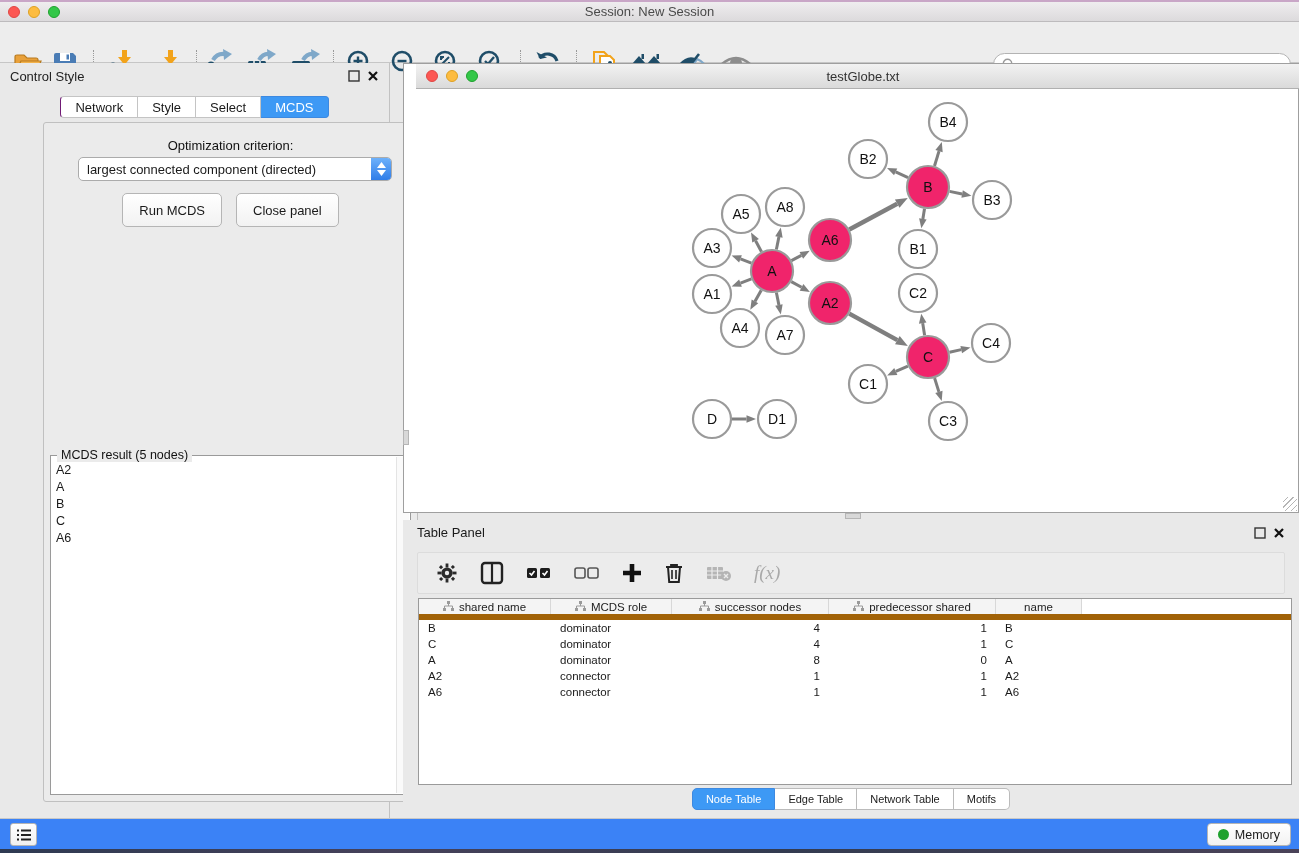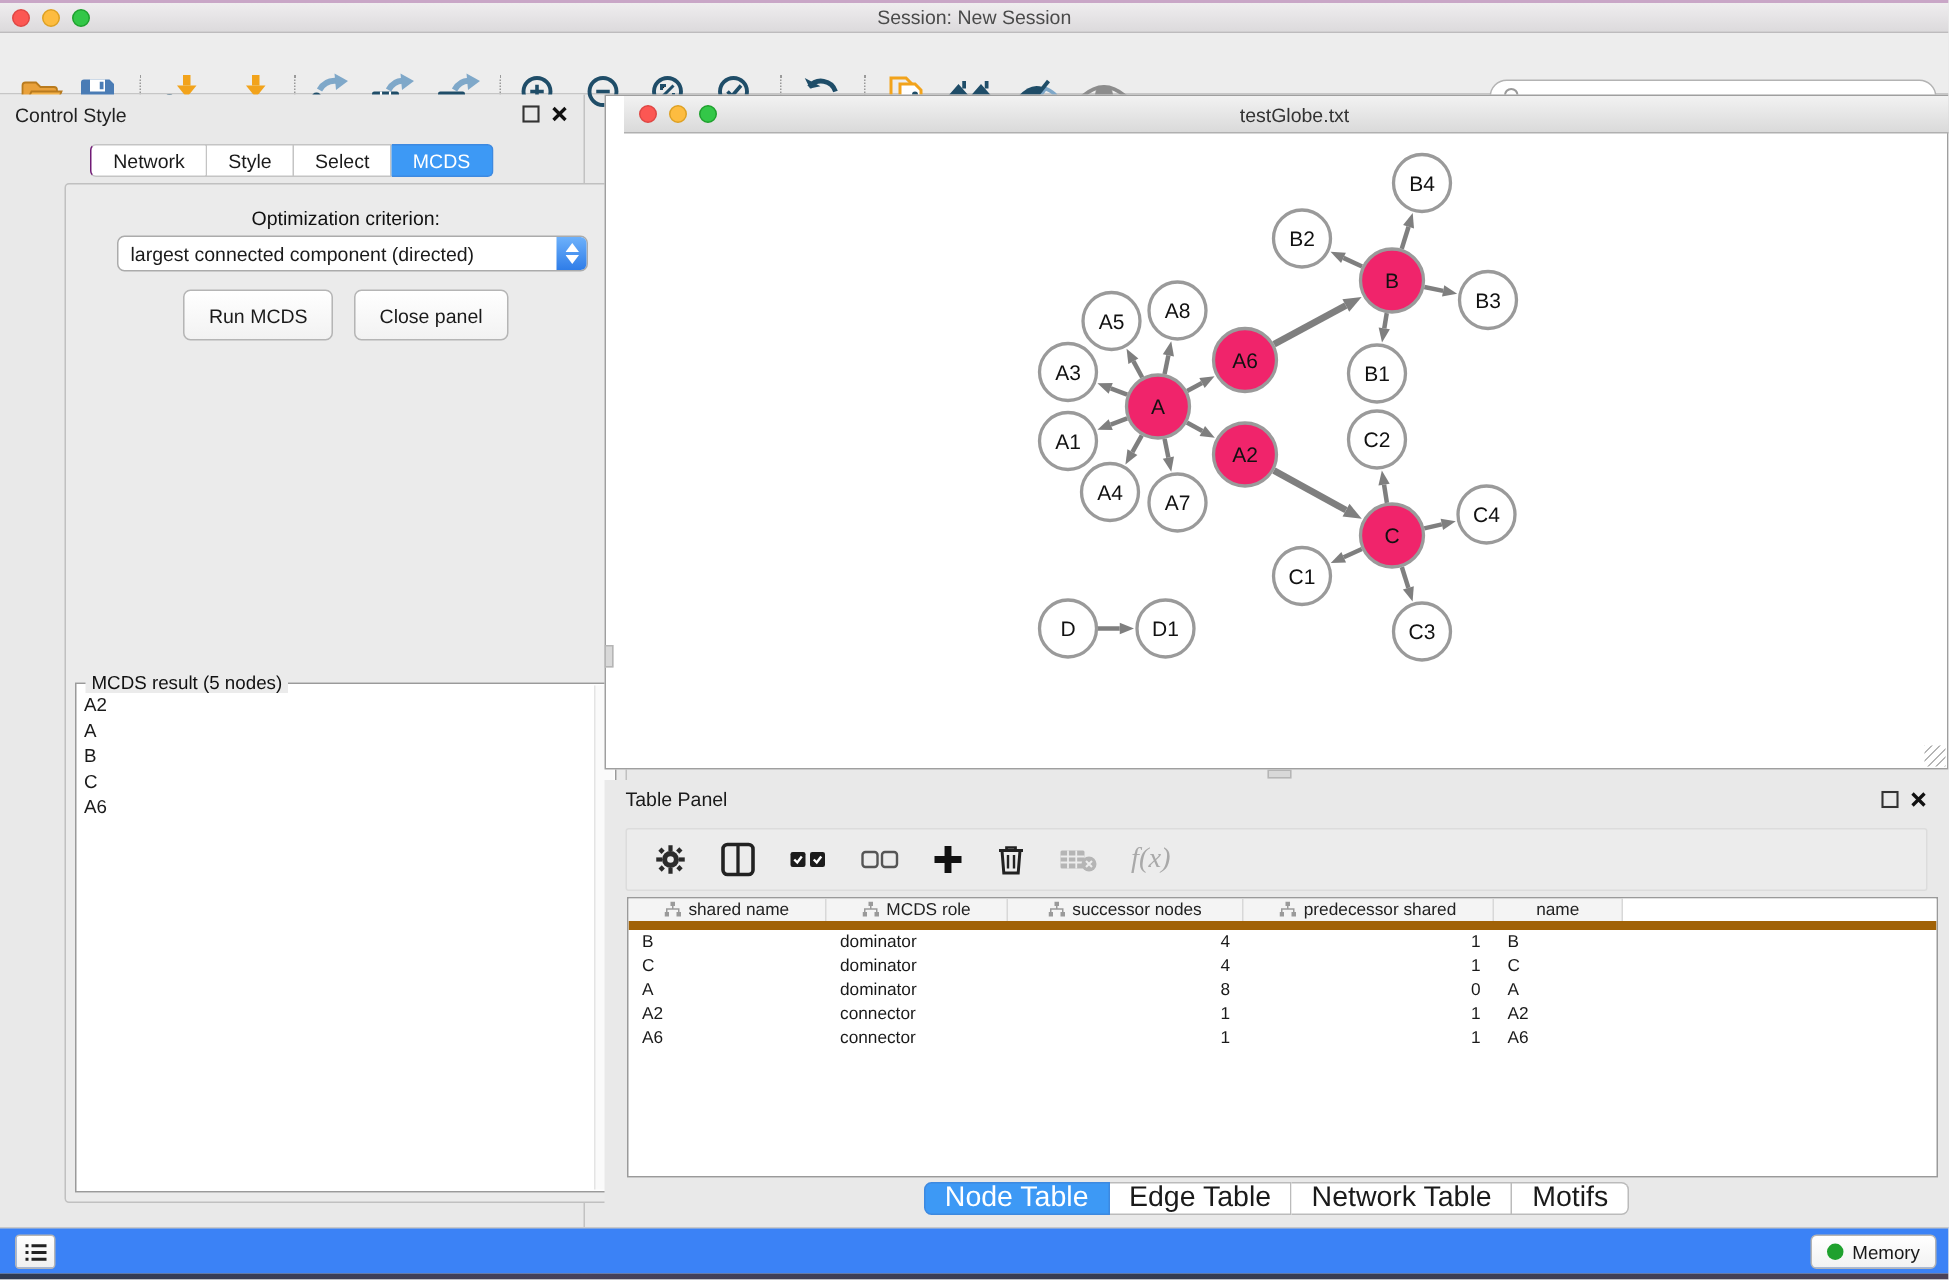--- a/index.html
+++ b/index.html
@@ -70,21 +70,21 @@
   .tp-toolbar .ticon { cursor:pointer; display:flex; align-items:center; }
   .fx { font-family:"Liberation Serif","DejaVu Serif",serif; font-style:italic; font-size:19px; color:#a9a9a9; }
   .datatable { position:absolute; left:15px; top:78px; width:874px; height:187px; background:#fff; border:1px solid #9a9a9a; overflow:hidden; }
   .dt-header { display:flex; height:21px; background:#f4f4f4; border-bottom:6px solid #a16207; }
   .dt-hcell { display:flex; align-items:center; justify-content:center; gap:5px; font-size:11.5px; color:#222; border-right:1px solid #d8d8d8; height:100%; }
   .dt-hcell:last-child { border-right:none; }
   .dt-row { display:flex; height:16px; align-items:center; font-size:11.5px; }
   .dt-cell { padding:0 9px; white-space:nowrap; overflow:hidden; }
   .num { text-align:right; }
   .tp-tabs { position:absolute; left:0; top:268px; width:100%; display:flex; justify-content:center; }
-  .tp-tab { height:22px; padding:0 13px; background:#fff; border:1px solid #bbb; border-left:none; display:flex; align-items:center; font-size:19px; cursor:pointer; }
+  .tp-tab { height:22px; padding:0 13px; background:#fff; border:1px solid #bbb; border-left:none; display:flex; align-items:center; font-size:11px; cursor:pointer; }
   .tp-tab:first-child { border-left:1px solid #bbb; border-radius:5px 0 0 5px; }
   .tp-tab:last-child { border-radius:0 5px 5px 0; }
   .tp-tab.selected { background:#3d99f5; border-color:#3d89e0; color:#fff; }
 
   
   .statusbar { left:0; top:818px; width:1299px; height:31px; background:#3b82f6; border-top:1px solid #c8c8c8; }
   .status-left-btn { position:absolute; left:10px; top:4px; width:27px; height:23px; background:linear-gradient(#fff,#f0f0f0); border:1px solid #b5b5b5; border-radius:3px; display:flex; align-items:center; justify-content:center; cursor:pointer; }
   .memory-btn { position:absolute; right:8px; top:4px; height:23px; padding:0 10px; background:linear-gradient(#fff,#f2f2f2); border:1px solid #b5b5b5; border-radius:4px; display:flex; align-items:center; gap:6px; font-size:12.5px; cursor:pointer; }
   .memdot { width:11px; height:11px; border-radius:50%; background:#1fa12e; }
 

